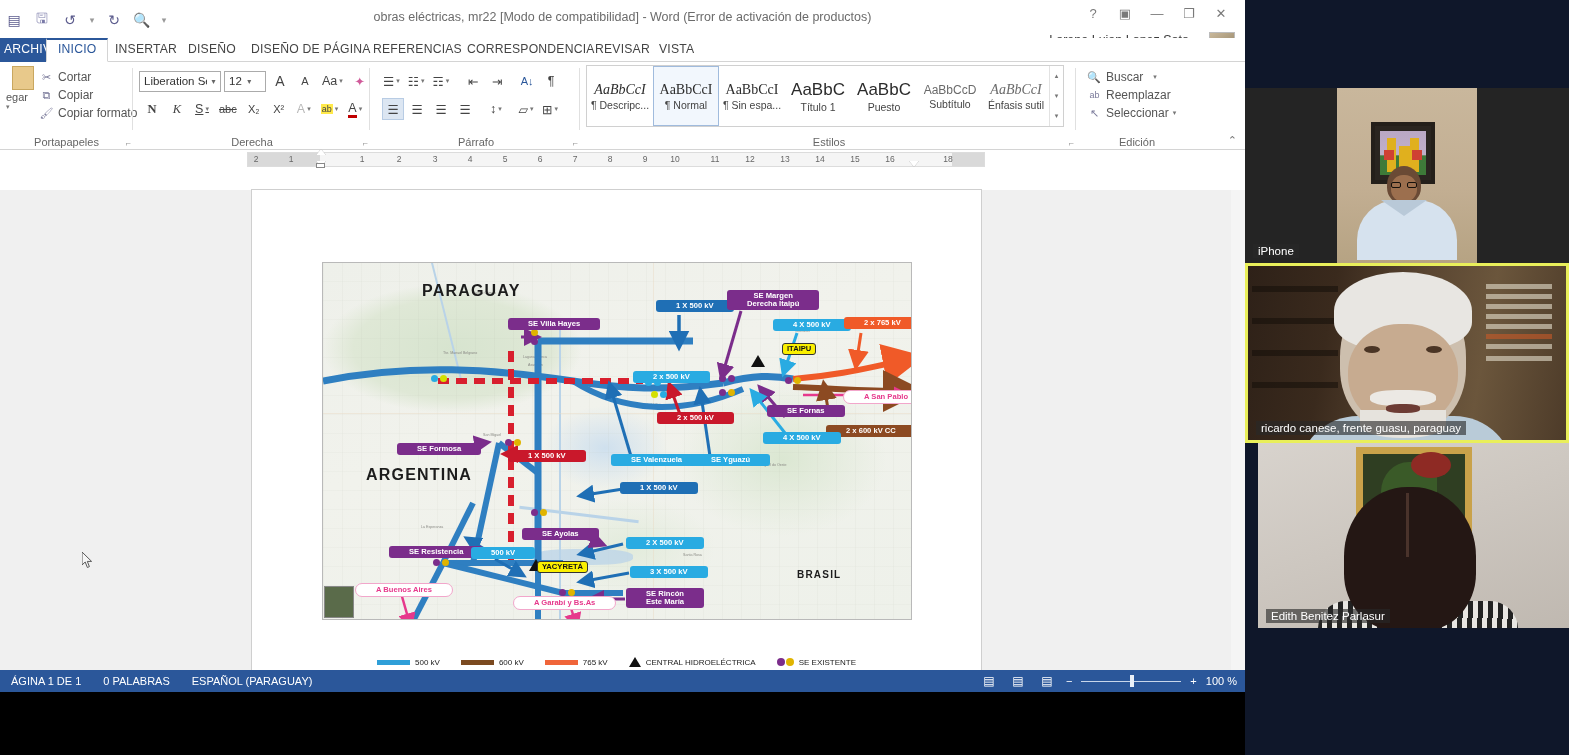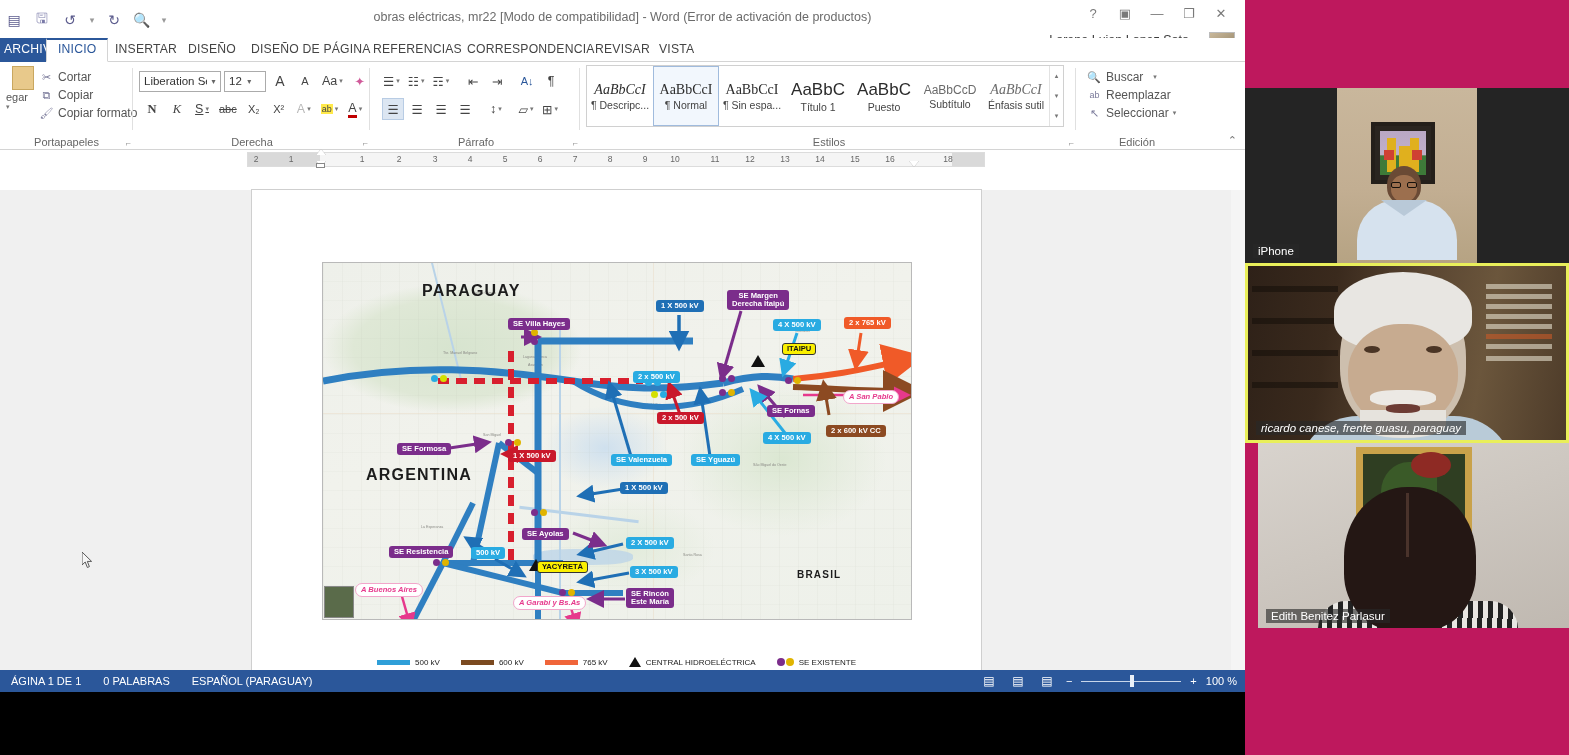--- a/index.html
+++ b/index.html
@@ -105,30 +105,30 @@
     background-image:
       linear-gradient(90deg, rgba(170,175,160,.14) 1px, transparent 1px),
       linear-gradient(0deg, rgba(170,175,160,.12) 1px, transparent 1px);
     background-size: 19px 15px, 15px 19px; }
   .road { position: absolute; background: #e8d9c3; }
   .riv { position: absolute; background: #b9d3e8; }
   .cname { position: absolute; font-size: 3.6px; color: #8a8a85; white-space: nowrap; }
 
   .country { position: absolute; font-weight: bold; letter-spacing: 1.2px; color: #1c1c1c; }
 
-  .lbl { position: absolute; border-radius: 3px; padding: 2px 5px; font-size: 7.6px;
+  .lbl { position: absolute; border-radius: 3px; padding: 2px 20px; font-size: 7.6px;
     font-weight: bold; white-space: nowrap; line-height: 1.05; text-align: center; }
   .lbl.blue  { background: #29abe2; color: #fff; }
   .lbl.dblue { background: #1f6fb5; color: #fff; }
   .lbl.red   { background: #c9182b; color: #fff; }
   .lbl.purple{ background: #7b2d8b; color: #fff; }
   .lbl.orange{ background: #f05a28; color: #fff; }
   .lbl.brown { background: #8c4a22; color: #fff; }
   .lbl.yellow{ background: #fbf000; color: #111; border: 1px solid #333; padding: 1px 4px; }
-  .lbl.pinkout { background: #fff; color: #e6398c; border: 1px solid #f2a6cb; border-radius: 9px; font-style: italic; }
+  .lbl.pinkout { background: #fff; color: #e6398c; border: 1px solid #f2a6cb; border-radius: 9px; }
   .nodeSE { position: absolute; display: flex; }
   .nodeSE i { display: block; width: 7px; height: 7px; border-radius: 50%; }
   .tri { position: absolute; width: 0; height: 0; border-left: 7px solid transparent;
     border-right: 7px solid transparent; border-bottom: 12px solid #111; }
 
   .capt { position: absolute; left: 0; right: 0; top: 443px; text-align: center;
     font-size: 11.4px; font-weight: bold; color: #1a1a1a; }
   .legend { position: absolute; left: 0; right: 0; top: 467px; display: flex;
     justify-content: center; align-items: center; gap: 21px; font-size: 8px; color: #1a1a1a; }
   .legend .li { display: flex; align-items: center; gap: 5px; white-space: nowrap; }
@@ -139,25 +139,25 @@
     background: #2b579a; color: #fff; font-size: 11px; display: flex; align-items: center; }
   .status .s { padding: 0 11px; white-space: nowrap; }
   .status .right { position: absolute; right: 8px; display: flex; align-items: center; gap: 9px; }
   .status .vb { width: 20px; height: 16px; display: flex; align-items: center; justify-content: center;
     font-size: 12px; color: #fff; }
   .zslider { position: relative; width: 100px; height: 16px; display: flex; align-items: center; }
   .zslider .trk { position: absolute; left: 0; right: 0; height: 1px; background: #c8d6ea; }
   .zslider .hnd { position: absolute; left: 49px; width: 4px; height: 12px; background: #eaf0f8; }
 
   
-  #video { position: absolute; left: 1245px; top: 0; width: 324px; height: 755px; background: #be185d; }
+  #video { position: absolute; left: 1245px; top: 0; width: 324px; height: 755px; background: #0f172a; }
   .vtile { position: absolute; left: 0; width: 324px; overflow: hidden; background: #242424; }
   .vtile .vname { position: absolute; left: 8px; bottom: 5px; background: rgba(40,40,40,.62);
     color: #fff; font-size: 11.5px; padding: 1px 5px; white-space: nowrap; }
-  .vtile.hl { border: 3px solid #e9ef5a; font-style: italic; }
+  .vtile.hl { border: 3px solid #e9ef5a; }
 
   .cam1 { position: absolute; left: 92px; top: 0; width: 140px; height: 100%;
      background: linear-gradient(180deg,#c9b79c 0%, #c2ae92 58%, #b6a383 100%); }
   .cam1 .frame { position: absolute; left: 34px; top: 34px; width: 64px; height: 62px;
      background: #2a2520; border: 4px solid #241f1a; }
   .cam1 .art { position: absolute; inset: 5px; background: linear-gradient(180deg,#b9a8c4 0%,#c0afc9 55%,#3f7a3a 56%,#3d7a38 100%); }
   .cam1 .tw  { position: absolute; background: #e0b01e; }
   .cam1 .head { position: absolute; left: 50px; top: 78px; width: 34px; height: 38px;
      background: #6a4a35; border-radius: 50% 50% 44% 44%; }
   .cam1 .face { position: absolute; left: 4px; top: 9px; right: 4px; bottom: 2px; background: #9c6f4e; border-radius: 46%; }

